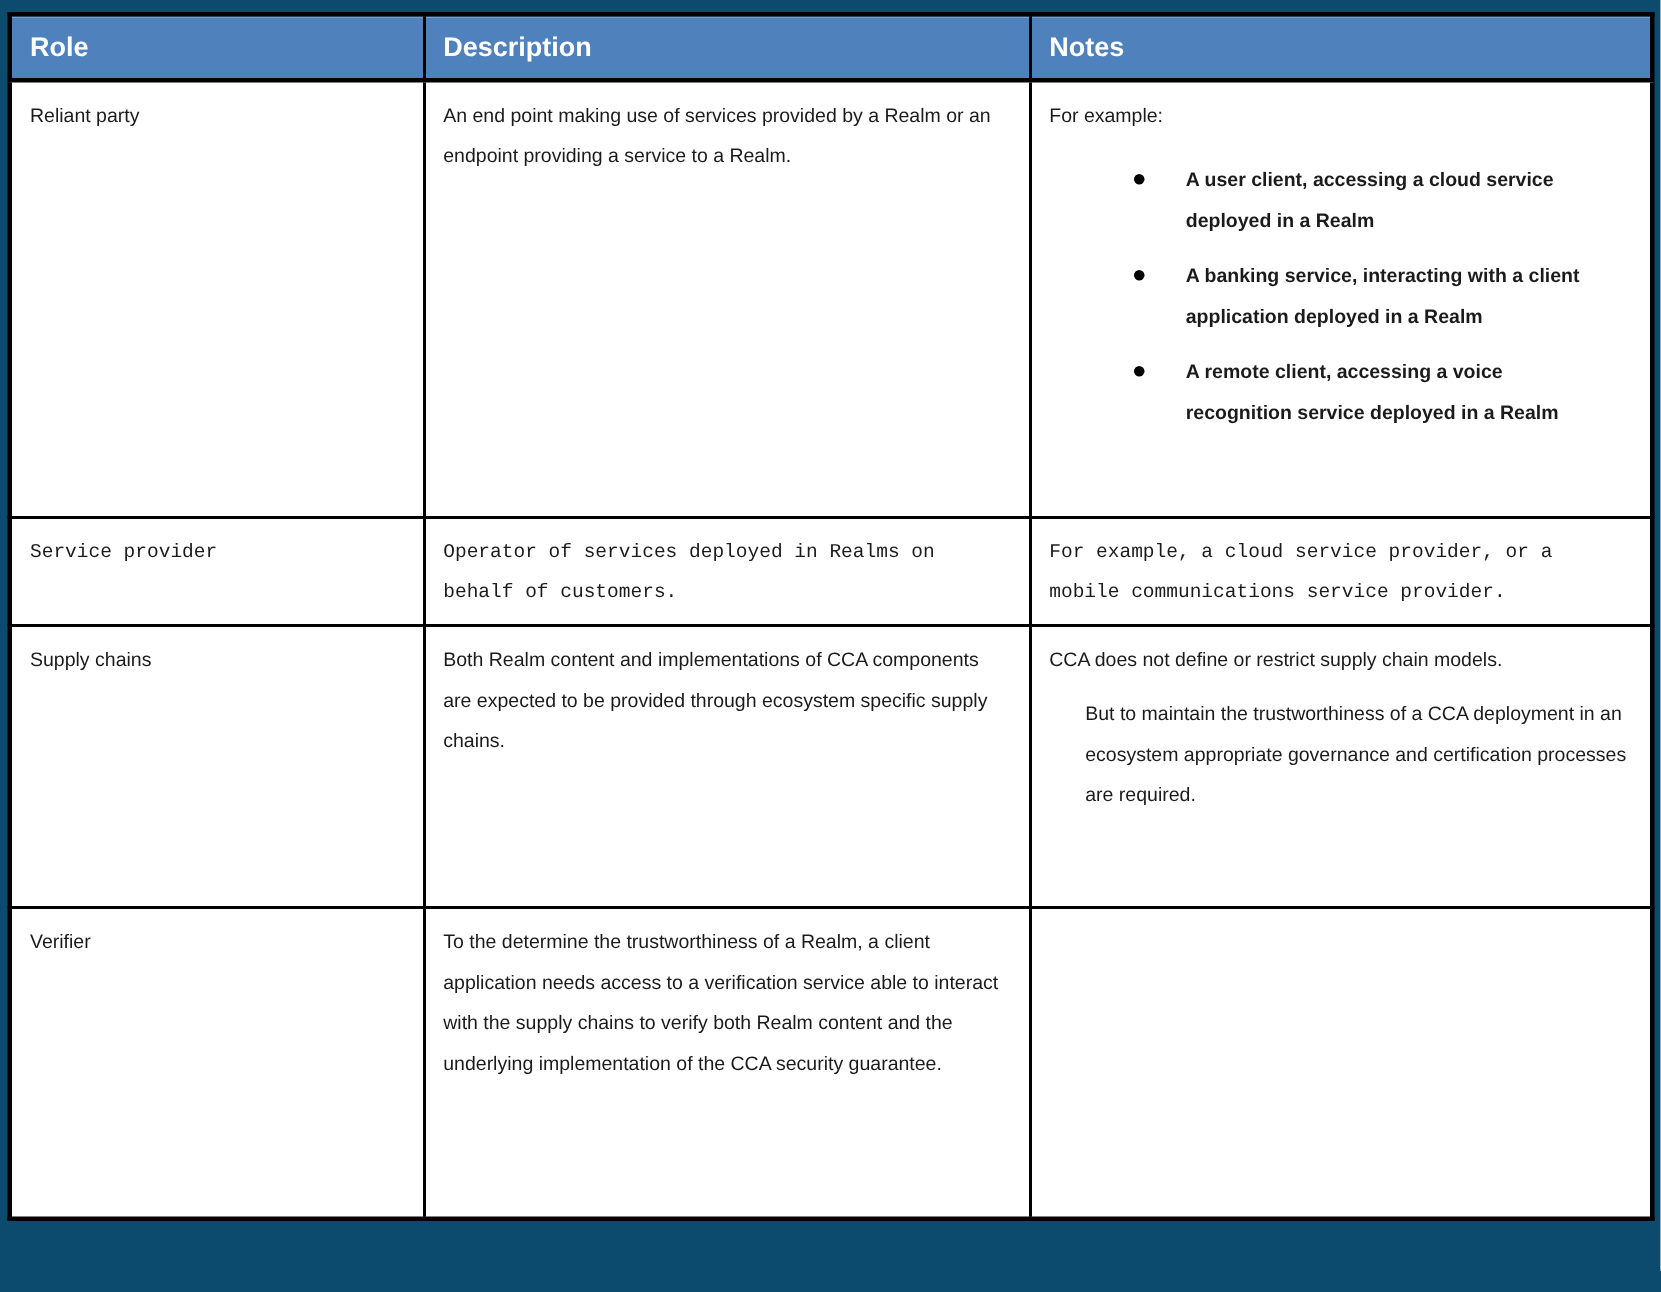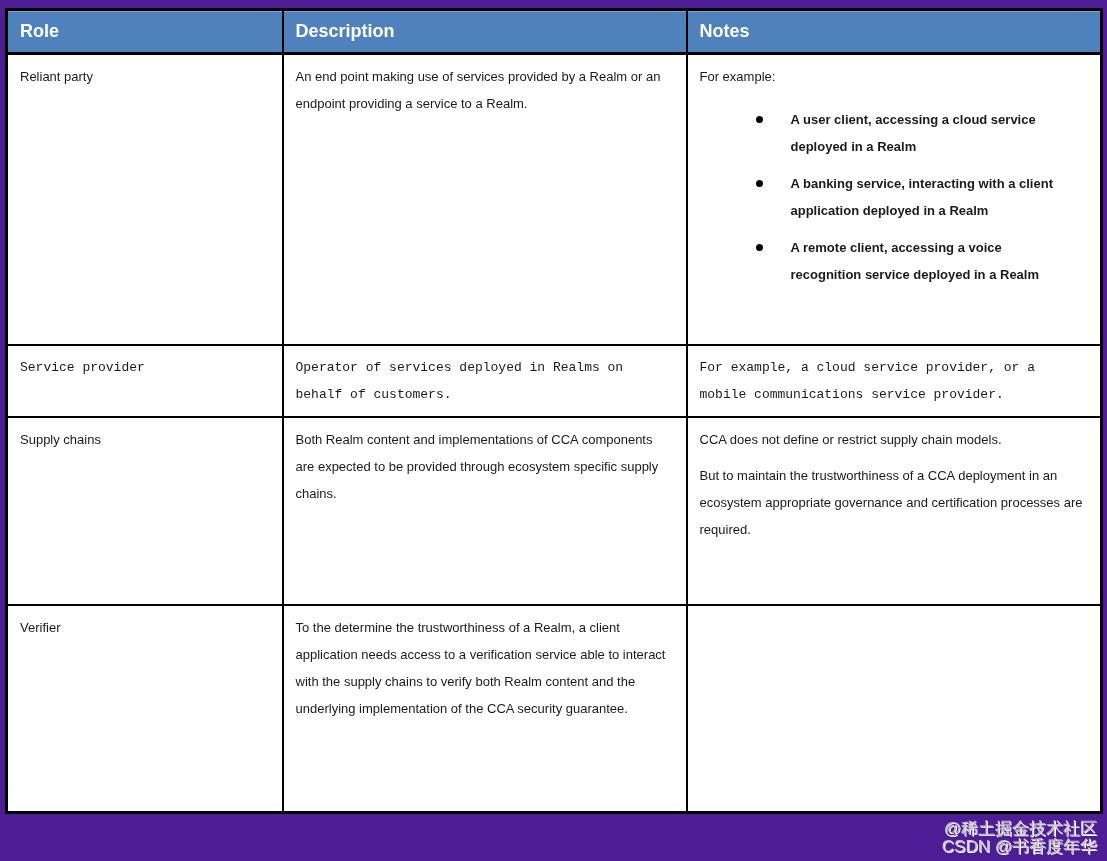--- a/index.html
+++ b/index.html
@@ -1,21 +1,21 @@
 <!DOCTYPE html>
 <html><head>
 <meta charset="utf-8">
 <style>
   * { margin: 0; padding: 0; box-sizing: border-box; }
   html, body { background: #ffffff; }
   .page {
     position: relative;
     width: 1107px;
     height: 861px;
-    background: #4c1d95;
+    background: #0c4a6e;
     font-family: "Liberation Sans", sans-serif;
     overflow: hidden;
   }
   table.roles-table {
     position: absolute;
     left: 5px;
     top: 8px;
     width: 1095px;
     border-collapse: collapse;
     table-layout: fixed;
@@ -39,21 +39,21 @@
   }
   td {
     vertical-align: top;
     padding: 8px 12px 8px 12px;
     font-size: 13px;
     line-height: 27px;
     color: #1b1b1b;
     background: #ffffff;
   }
   td p { margin: 0; }
-  td p + p { margin-top: 9px; }
+  td p + p { margin-top: 9px; margin-left: 24px; }
   ul.bullets {
     list-style: none;
     margin: 16px;
     padding: 0;
     font-weight: bold;
   }
   ul.bullets li {
     position: relative;
     padding-left: 75px;
     margin-top: 10px;
@@ -143,17 +143,13 @@
         <td>
           <p>To the determine the trustworthiness of a Realm, a client application needs access to a verification service able to interact with the supply chains to verify both Realm content and the underlying implementation of the CCA security guarantee.</p>
         </td>
         <td>
           <p></p>
         </td>
       </tr>
     </tbody>
   </table>
 
-  <div class="watermark">
-    <div>@稀土掘金技术社区</div>
-    <div>CSDN @书香度年华</div>
-  </div>
 </div>
 
 </body></html>

